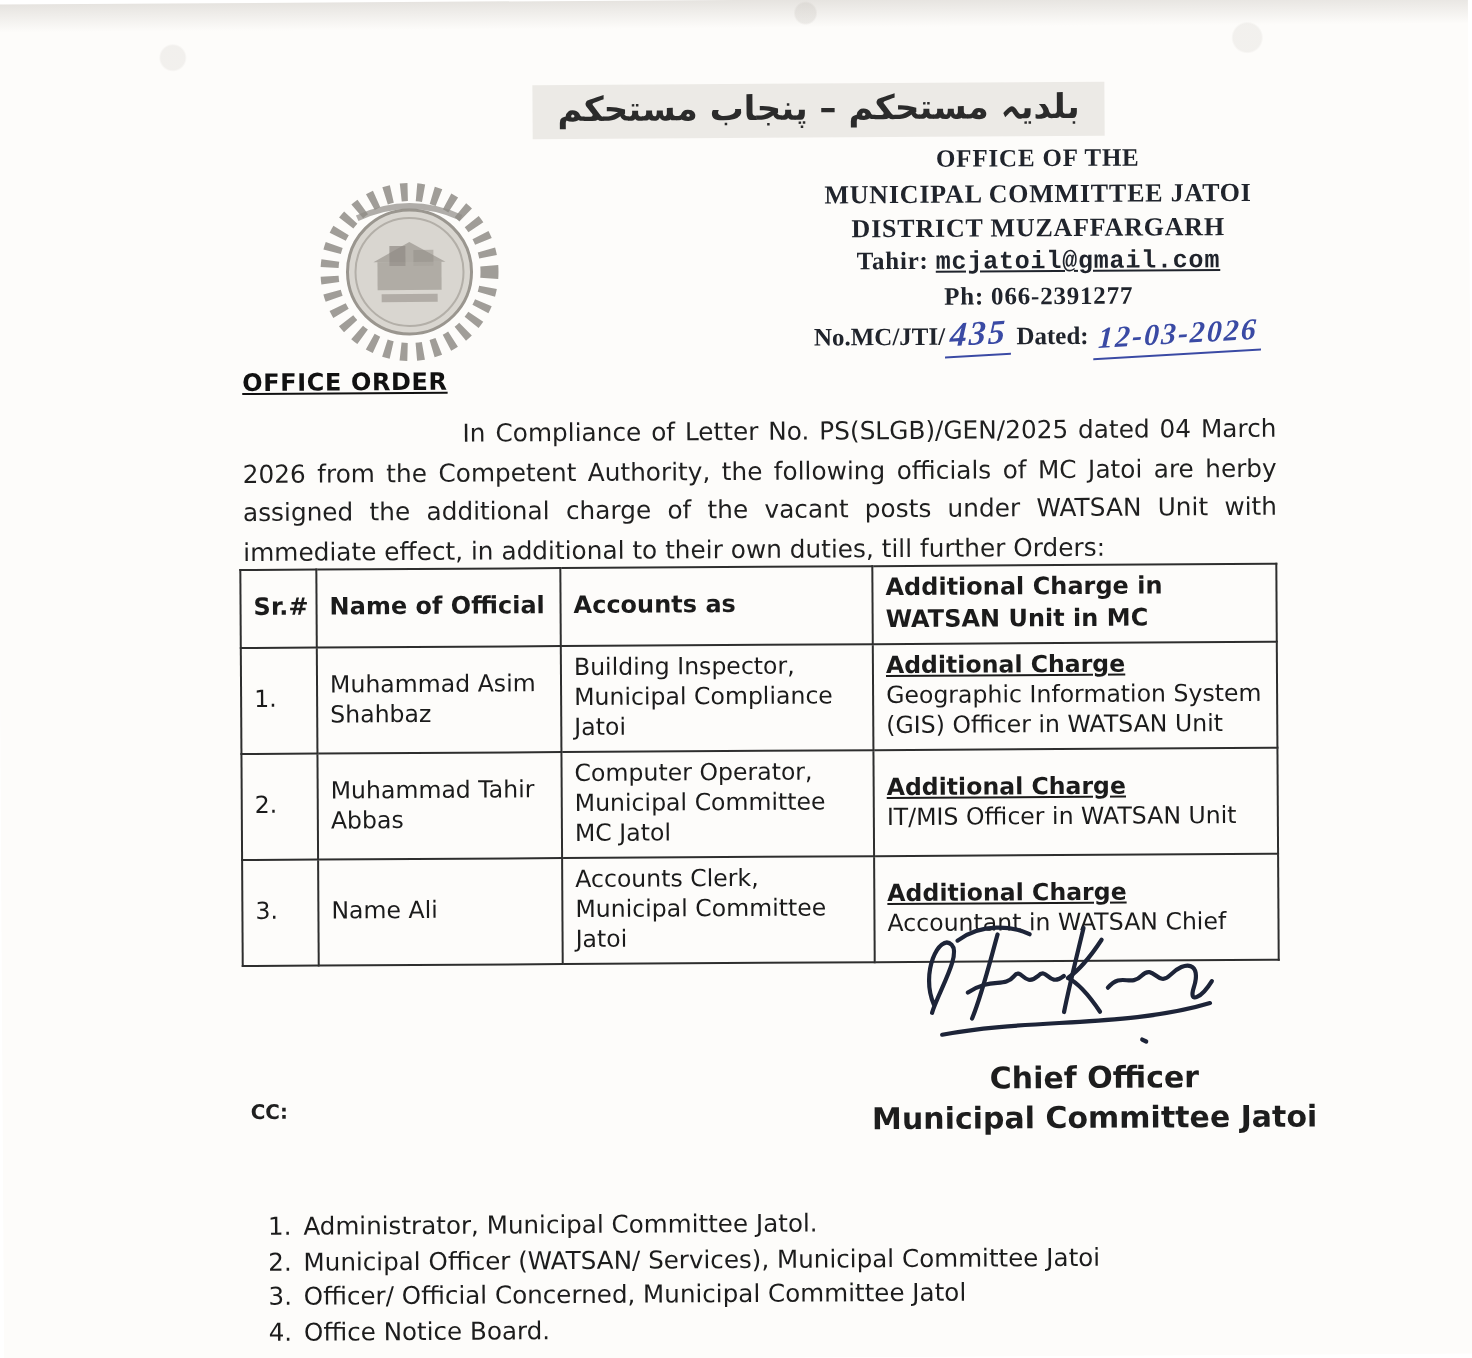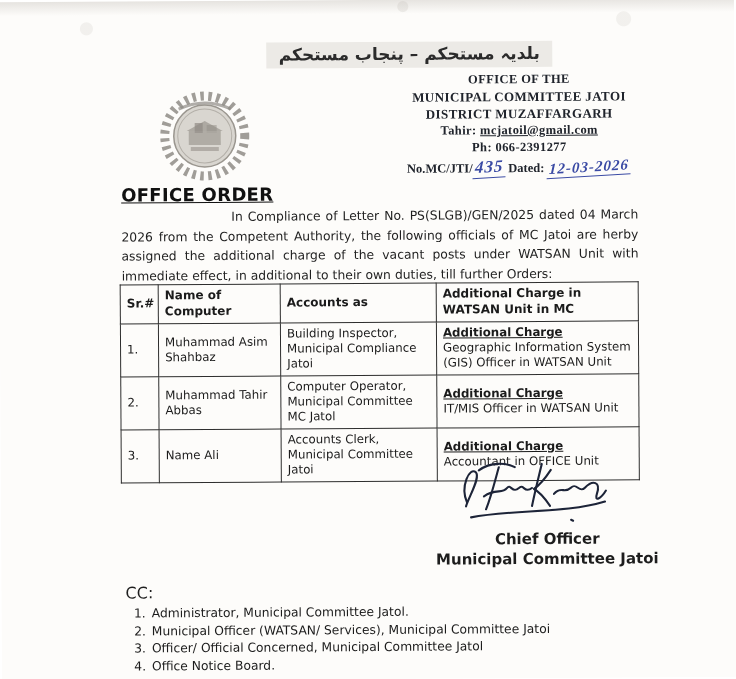--- a/index.html
+++ b/index.html
@@ -32,21 +32,21 @@
   }
   
   .letterhead{
     position:absolute;left:368px;top:72px;width:305px;
     text-align:center;
     font-family:"Liberation Serif","DejaVu Serif",serif;
     font-weight:bold;color:#20242c;
   }
   .lh-line{font-size:12.5px;line-height:17px;letter-spacing:.4px;}
   .lh-line.big{font-size:13px;}
-  .email-val{text-decoration:underline;}
+  .email-val{text-decoration:underline;font-family:Liberation Mono, monospace;}
   .refline{
     position:absolute;left:408px;top:158px;width:300px;
     font-family:"Liberation Serif","DejaVu Serif",serif;
     font-weight:bold;font-size:12.5px;color:#20242c;white-space:nowrap;
   }
   .hand{
     display:inline-block;
     font-style:italic;
     color:#3a4aa4;
     font-size:15px;
@@ -55,21 +55,21 @@
     padding:0 2px;
     letter-spacing:1px;
     font-weight:bold;
   }
   .hand.num{font-size:17px;}
   
   .seal{position:absolute;left:150px;top:86px;width:112px;height:98px;}
   
   .order-heading{
     position:absolute;left:122px;top:183px;
-    font-weight:bold;font-size:18px;color:#111;
+    font-weight:bold;font-size:12px;color:#111;
     text-decoration:underline;letter-spacing:.3px;
   }
   
   .body-par{
     position:absolute;left:122px;top:206px;width:517px;
     font-size:12.4px;line-height:19.5px;
     text-align:justify;text-indent:110px;color:#1f1f1f;
   }
   
   table.order{
@@ -93,21 +93,21 @@
   .charge-title{font-weight:bold;text-decoration:underline;display:block;}
   
   .signature{position:absolute;left:452px;top:455px;width:170px;height:78px;}
   .signatory{
     position:absolute;left:398px;top:530px;width:296px;
     text-align:center;font-weight:bold;color:#1d1d1d;
   }
   .signatory .t1{font-size:15px;line-height:20px;}
   .signatory .t2{font-size:15px;line-height:21px;}
   
-  .cc-label{position:absolute;left:124px;top:582px;font-size:16px;color:#1f1f1f;}
+  .cc-label{position:absolute;left:124px;top:550px;font-size:10px;color:#1f1f1f;font-weight:bold;}
   ol.cc{
     position:absolute;left:124px;top:604px;width:500px;
     margin:0;padding:0 0 0 24px;
     font-size:12.3px;line-height:17.5px;color:#1c1c1c;
   }
   ol.cc li{padding-left:2px;}
 </style>
 </head>
 <body>
 
@@ -150,21 +150,21 @@
   <table class="order">
     <colgroup>
         <col class="c-sr">
         <col class="c-name">
         <col class="c-work">
         <col class="c-charge">
       </colgroup>
     <thead>
       <tr>
         <th>Sr.#</th>
-        <th>Name of Computer</th>
+        <th>Name of Official</th>
         <th>Accounts as</th>
         <th>Additional Charge in WATSAN Unit in MC</th>
       </tr>
     </thead>
     <tbody>
       <tr>
         <td>1.</td>
         <td>Muhammad Asim Shahbaz</td>
         <td>Building Inspector, Municipal Compliance Jatoi</td>
         <td><span class="charge-title">Additional Charge</span><span>Geographic Information System (GIS) Officer in WATSAN Unit</span></td>
@@ -172,21 +172,21 @@
       <tr>
         <td>2.</td>
         <td>Muhammad Tahir Abbas</td>
         <td>Computer Operator, Municipal Committee MC Jatol</td>
         <td><span class="charge-title">Additional Charge</span><span>IT/MIS Officer in WATSAN Unit</span></td>
       </tr>
       <tr>
         <td>3.</td>
         <td>Name Ali</td>
         <td>Accounts Clerk, Municipal Committee Jatoi</td>
-        <td><span class="charge-title">Additional Charge</span><span>Accountant in OFFICE Unit</span></td>
+        <td><span class="charge-title">Additional Charge</span><span>Accountant in WATSAN Chief</span></td>
       </tr>
     </tbody>
   </table>
 
   <div class="signature">
     <svg width="170" height="78" viewBox="0 0 170 78">
       <g stroke="#1d2438" stroke-width="2.1" fill="none" stroke-linecap="round" stroke-linejoin="round">
         <path d="M14,48 C7,32 17,12 23,18 C28,23 16,42 13,52"></path>
         <path d="M26,16 C38,7 54,9 62,13"></path>
         <path d="M46,13 C42,27 38,43 33,55"></path>

